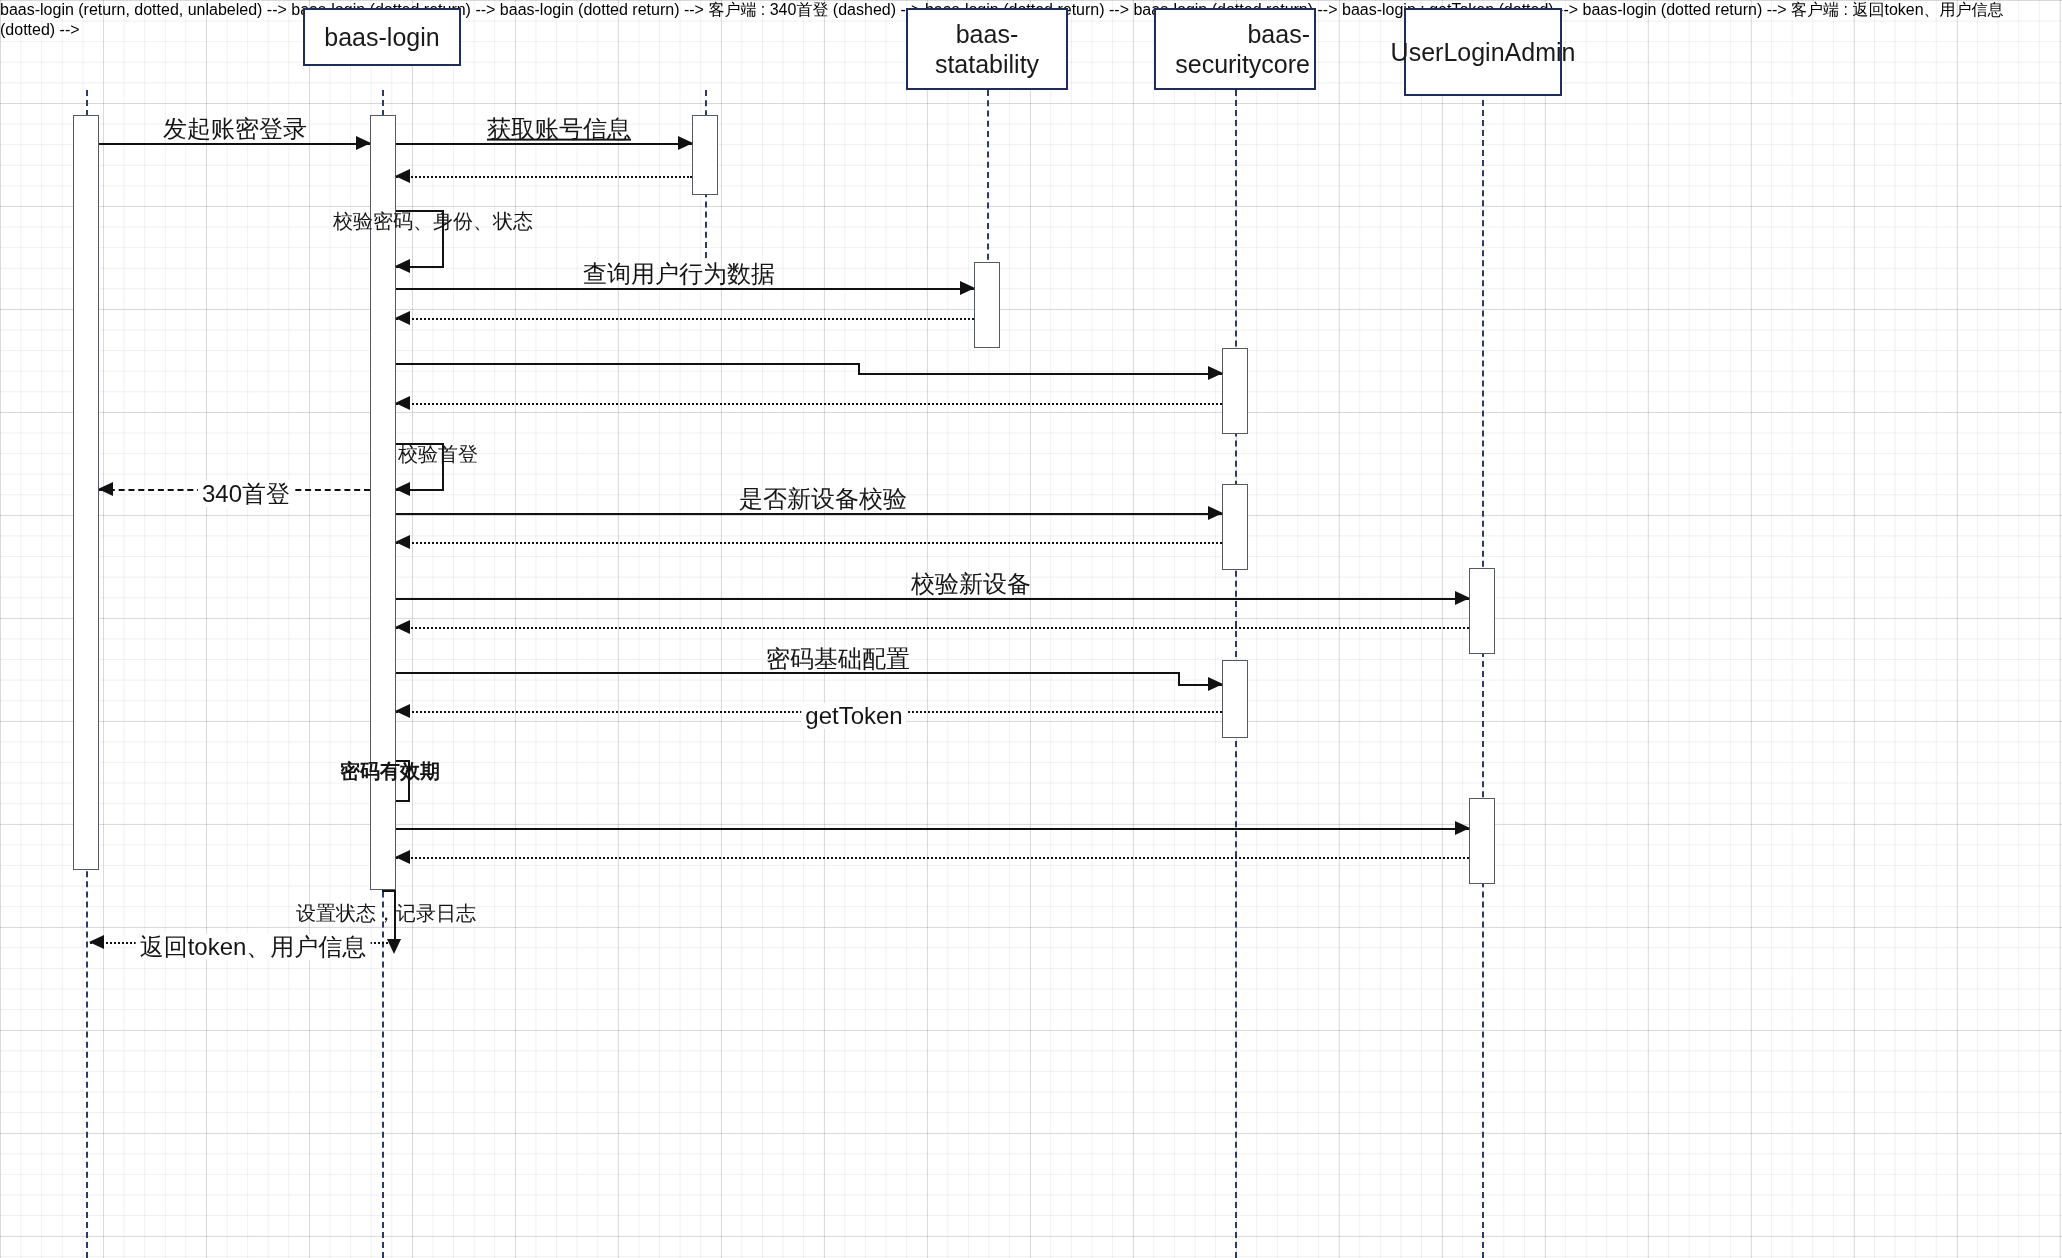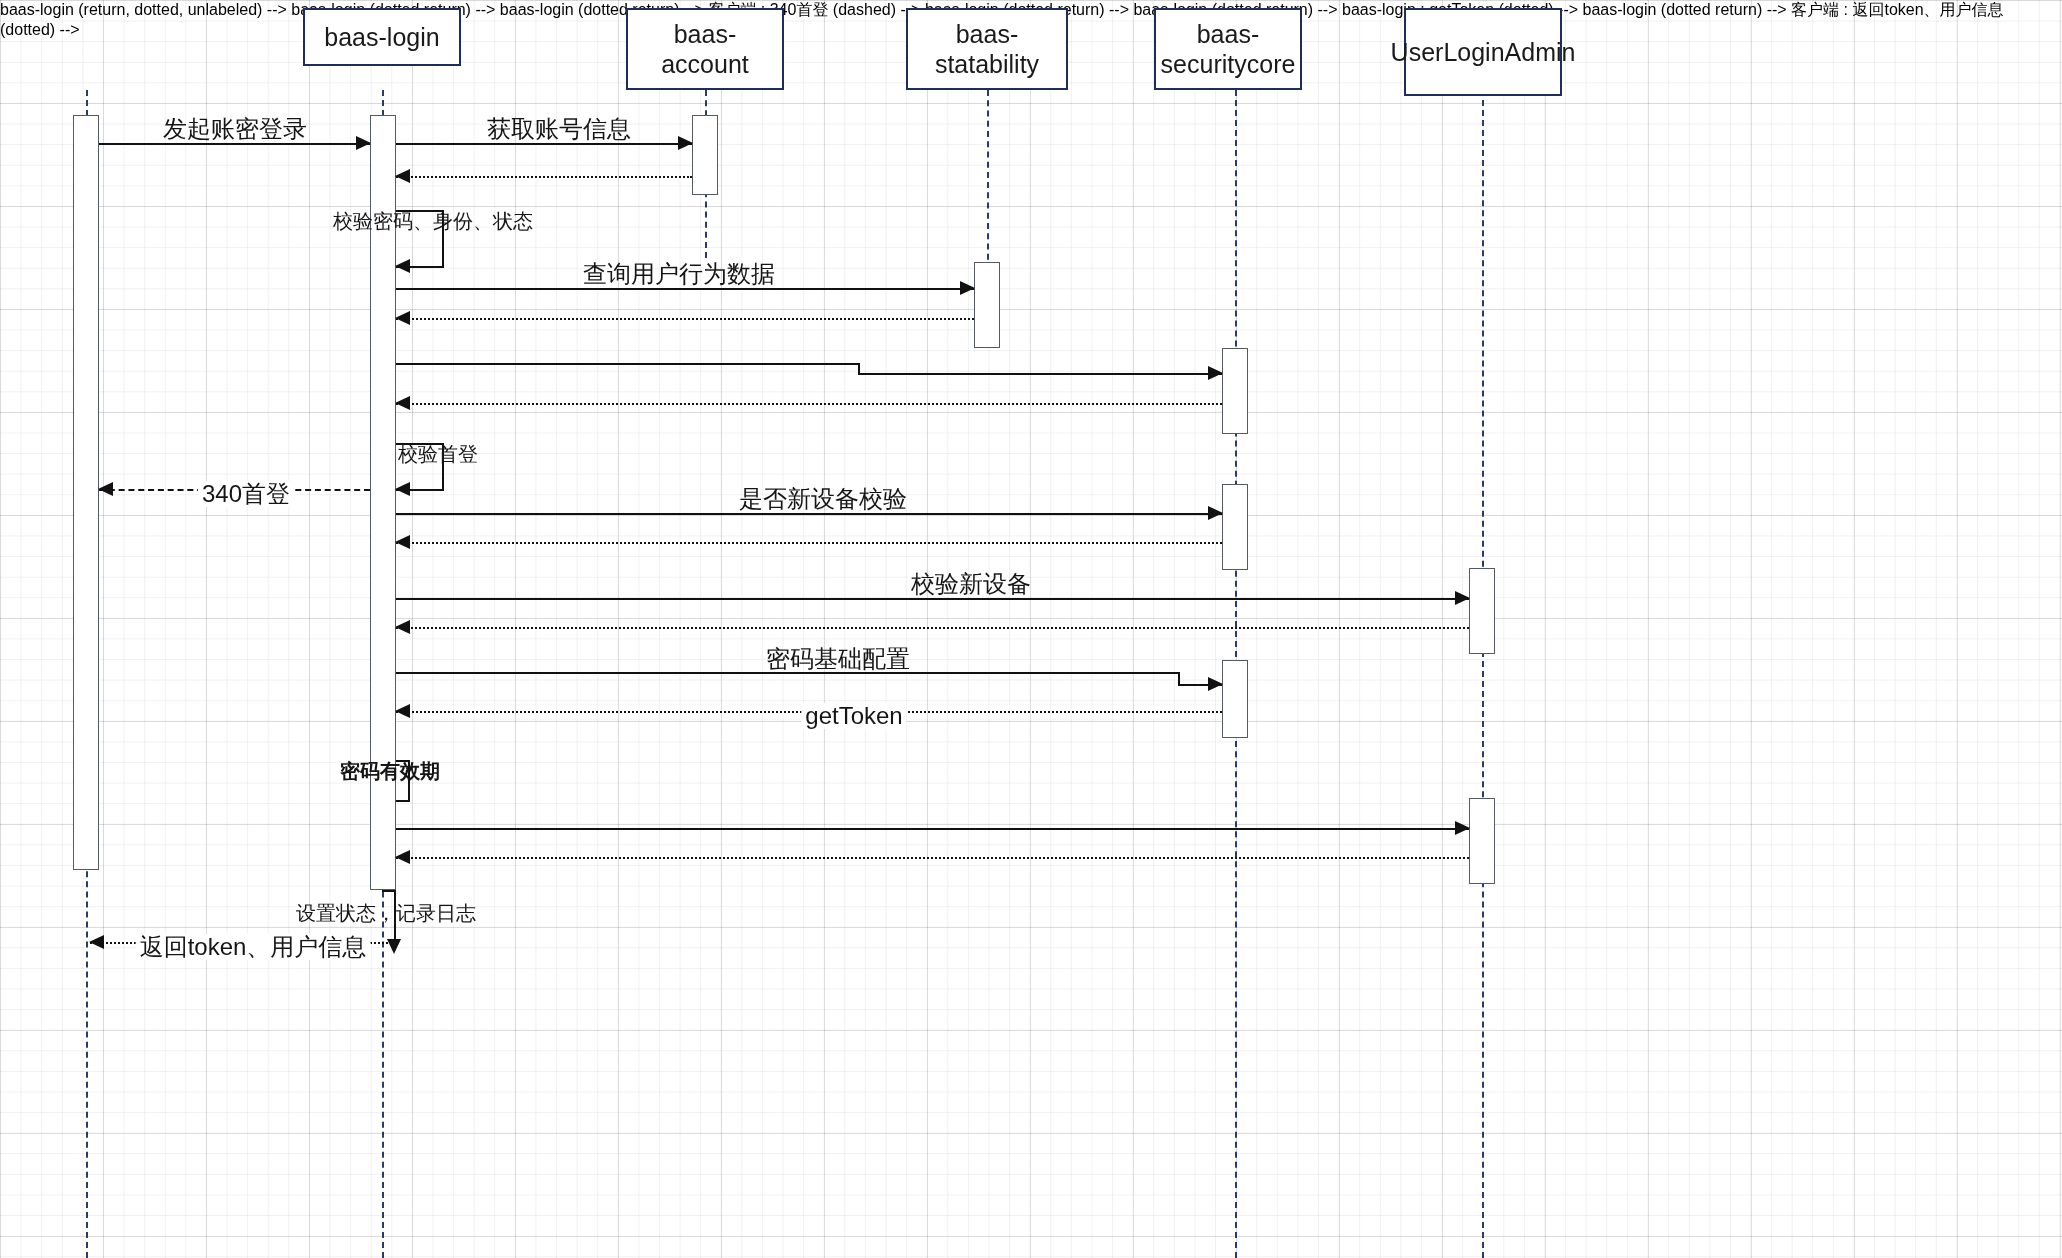--- a/index.html
+++ b/index.html
@@ -93,27 +93,24 @@
   <div class="lifeline" style="left:382px; top:90px;  height:1168px;"></div>
   <div class="lifeline" style="left:705px; top:90px;  height:168px;"></div>
   <div class="lifeline" style="left:987px; top:90px;  height:180px;"></div>
   <div class="lifeline" style="left:1235px;top:90px;  height:1168px;"></div>
   <div class="lifeline" style="left:1482px;top:90px;  height:1168px;"></div>
 
   
   <div class="actor-box" style="left:303px; top:8px; width:158px; height:58px;">
     <span>baas-login</span>
   </div>
-  <div class="actor-box" style="left:626px; top:8px; width:158px; height:82px;">
-    <span>baas-account</span>
-  </div>
   <div class="actor-box" style="left:906px; top:8px; width:162px; height:82px;">
     <span>baas-statability</span>
   </div>
-  <div class="actor-box" style="left:1154px; top:8px; width:148px; height:82px; flex-direction:column;">
+  <div class="actor-box" style="left:1154px; top:8px; width:162px; height:82px; flex-direction:column;align-items:flex-end;">
     <span>baas-</span>
     <span>securitycore</span>
   </div>
   <div class="actor-box" style="left:1404px; top:8px; width:158px; height:88px;">
     <span>UserLoginAdmin</span>
   </div>
 
   
   <div class="activation" style="left:73px;   top:115px; width:26px; height:755px;"></div>
   <div class="activation" style="left:370px;  top:115px; width:26px; height:775px;"></div>
@@ -132,21 +129,21 @@
     <div class="line"></div>
     <div class="arrowhead arrow-r"></div>
   </div>
   <div class="msg-label" style="left:235px; top:142px;">发起账密登录</div>
 
   
   <div class="msg solid" style="left:396px; top:143px; width:296px;">
     <div class="line"></div>
     <div class="arrowhead arrow-r"></div>
   </div>
-  <div class="msg-label" style="left:559px; top:142px;">获取账号信息</div>
+  <div class="msg-label" style="left:559px; top:142px;text-decoration:underline;">获取账号信息</div>
 
    baas-login (return, dotted, unlabeled) --&gt;
   <div class="msg dotted" style="left:396px; top:176px; width:296px;">
     <div class="line"></div>
     <div class="arrowhead arrow-l"></div>
   </div>
 
   
   <div class="selfmsg" style="left:396px; top:210px; width:48px; height:56px;">
     <div class="top" style="top:0;    width:48px;"></div>

